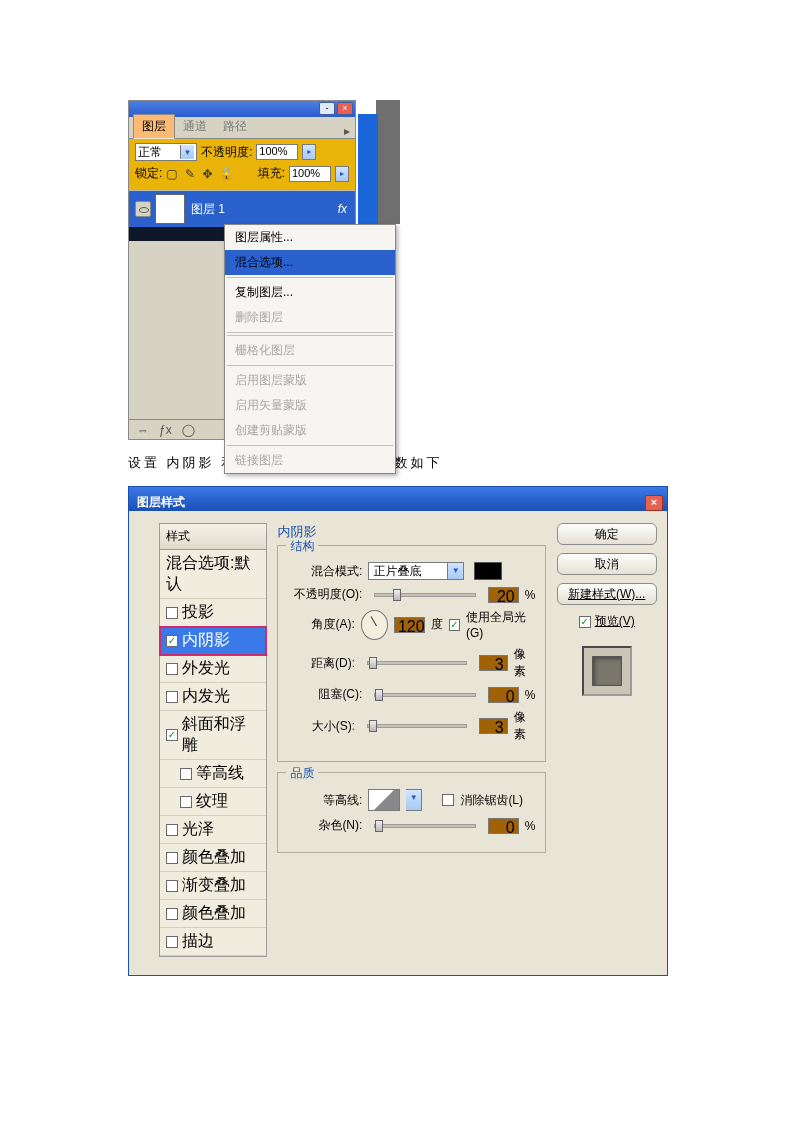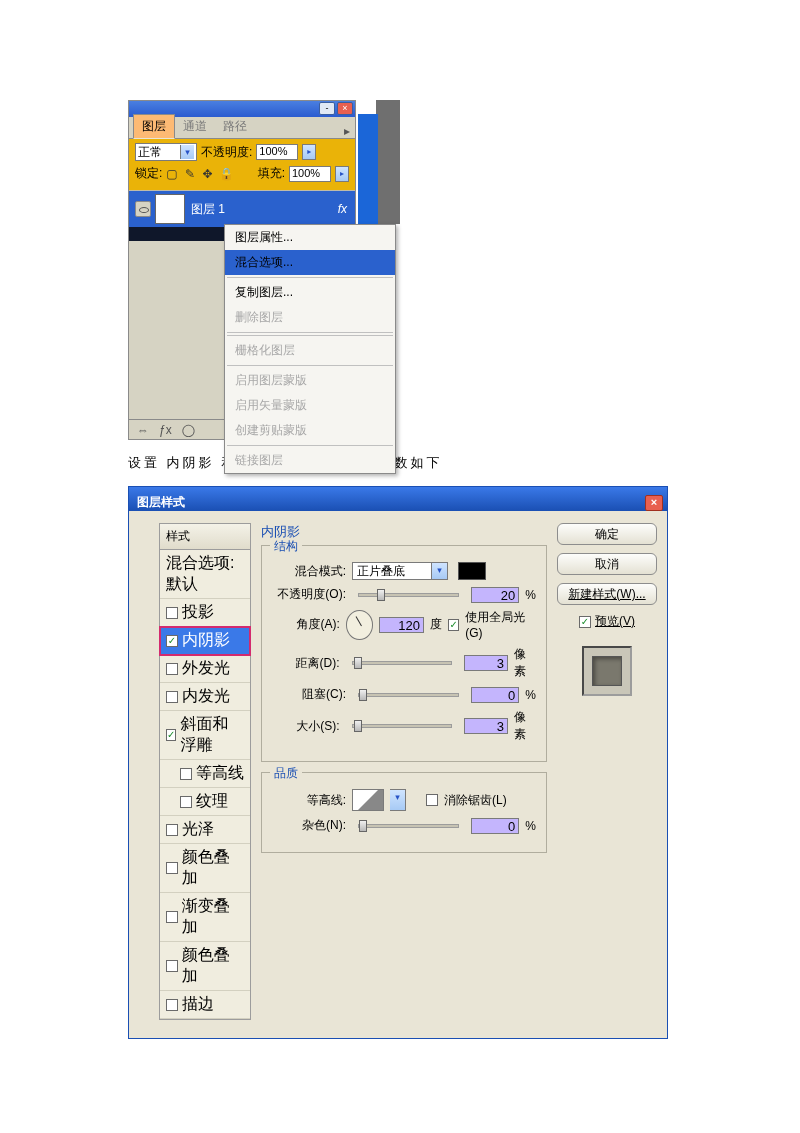--- a/index.html
+++ b/index.html
@@ -80,21 +80,21 @@
   .fieldset { border: 1px solid #b0ad9e; padding: 10px 10px 12px 10px; margin-bottom: 10px; position: relative; }
   .fieldset .legend { position: absolute; top: -8px; left: 8px; background: #e9e5d6; padding: 0 4px; color: #1a4fb3; font-size: 12px; }
   .param-row { display: flex; align-items: center; gap: 6px; margin: 6px 0; font-size: 12px; }
   .param-row .plabel { width: 74px; text-align: right; }
   .dd { display: flex; align-items: center; }
   .dd-box { width: 80px; height: 18px; border: 1px solid #7a7a7a; background: #fff; padding: 0 4px; display: flex; align-items: center; }
   .dd-arrow { width: 16px; height: 18px; background: linear-gradient(#cfe4ff,#a7caf5); border: 1px solid #7a7a7a; border-left: none; text-align: center; font-size: 9px; line-height: 15px; color: #2753c7; }
   .color-swatch { width: 28px; height: 18px; background: #000; border: 1px solid #555; margin-left: 4px; }
   .slider { flex: 1; height: 4px; background: #c7c3b3; border: 1px solid #9c9c9c; position: relative; margin: 0 6px; min-width: 100px; max-width: 130px; }
   .slider .thumb { position: absolute; top: -5px; width: 8px; height: 12px; background: linear-gradient(#f0f0f0,#b8b8b8); border: 1px solid #666; }
-  .num-input { width: 48px; height: 16px; border: 1px solid #7a7a7a; background: #c4b5fd; text-align: right; padding: 0 3px; font-size: 13px; }
+  .num-input { width: 31px; height: 16px; border: 1px solid #7a7a7a; background: #a16207; text-align: right; padding: 0 3px; font-size: 16px; }
   .angle-dial { width: 30px; height: 30px; border: 1px solid #777; border-radius: 50%; background: #f2efdf; position: relative; }
   .angle-dial::after { content: ""; position: absolute; left: 14px; top: 4px; width: 1px; height: 11px; background: #333; transform-origin: bottom center; transform: rotate(-30deg); }
   .contour { width: 32px; height: 22px; border: 1px solid #7a7a7a; background: linear-gradient(135deg,#fff 48%, #888 52%); }
 
   .buttons-col { width: 104px; display: flex; flex-direction: column; gap: 8px; align-items: center; }
   .btn3d {
     width: 100px; height: 22px; background: linear-gradient(#fdfdfb,#e4e1d3);
     border: 1px solid #8d8d8d; border-radius: 6px; font-size: 12px; cursor: pointer;
     display: flex; align-items: center; justify-content: center;
   }

